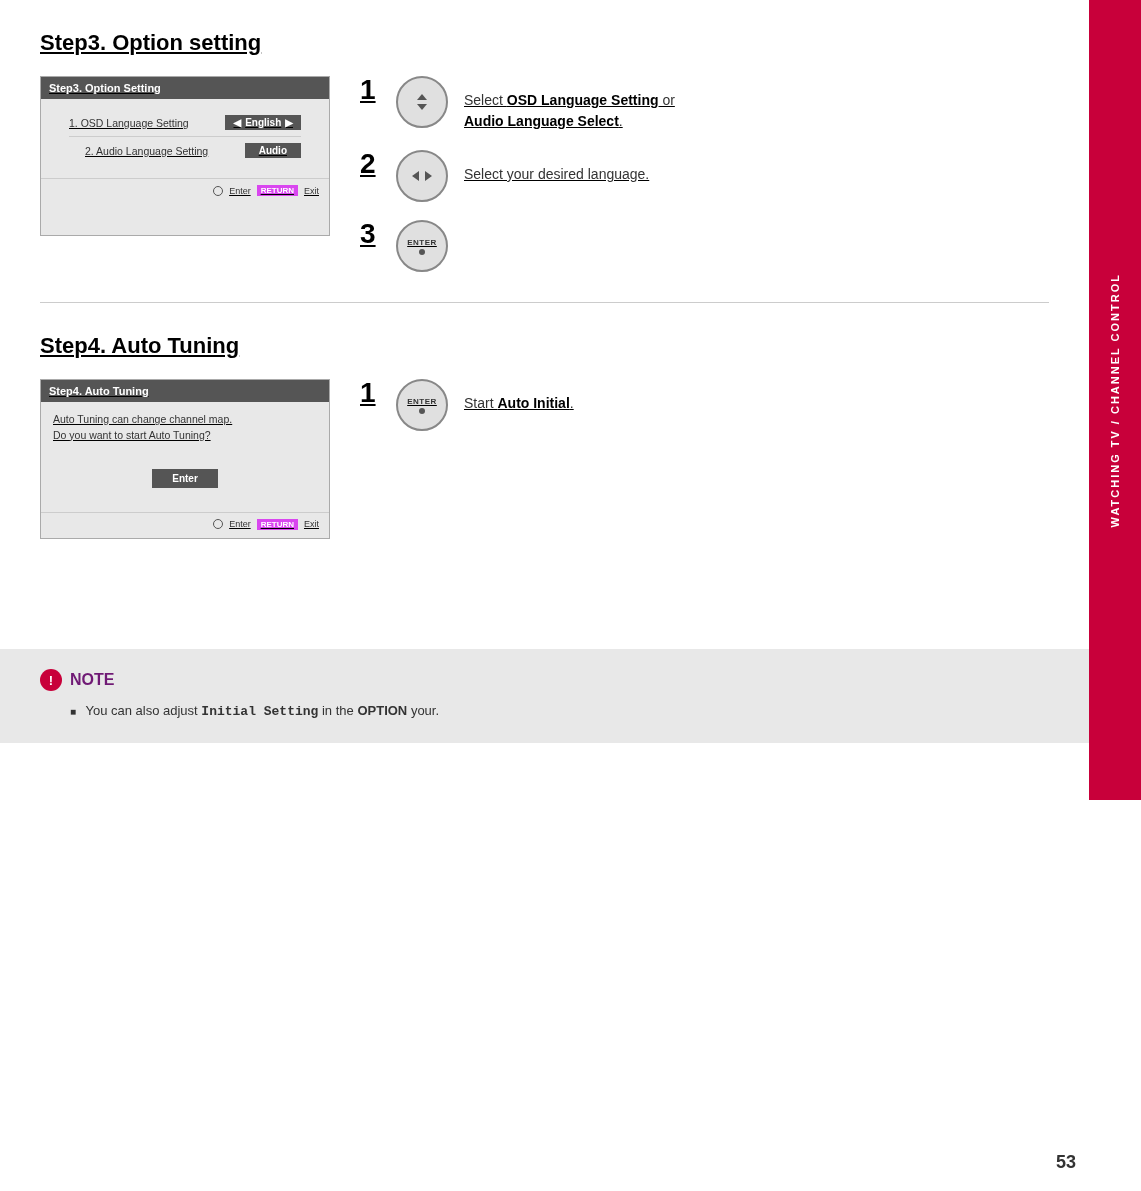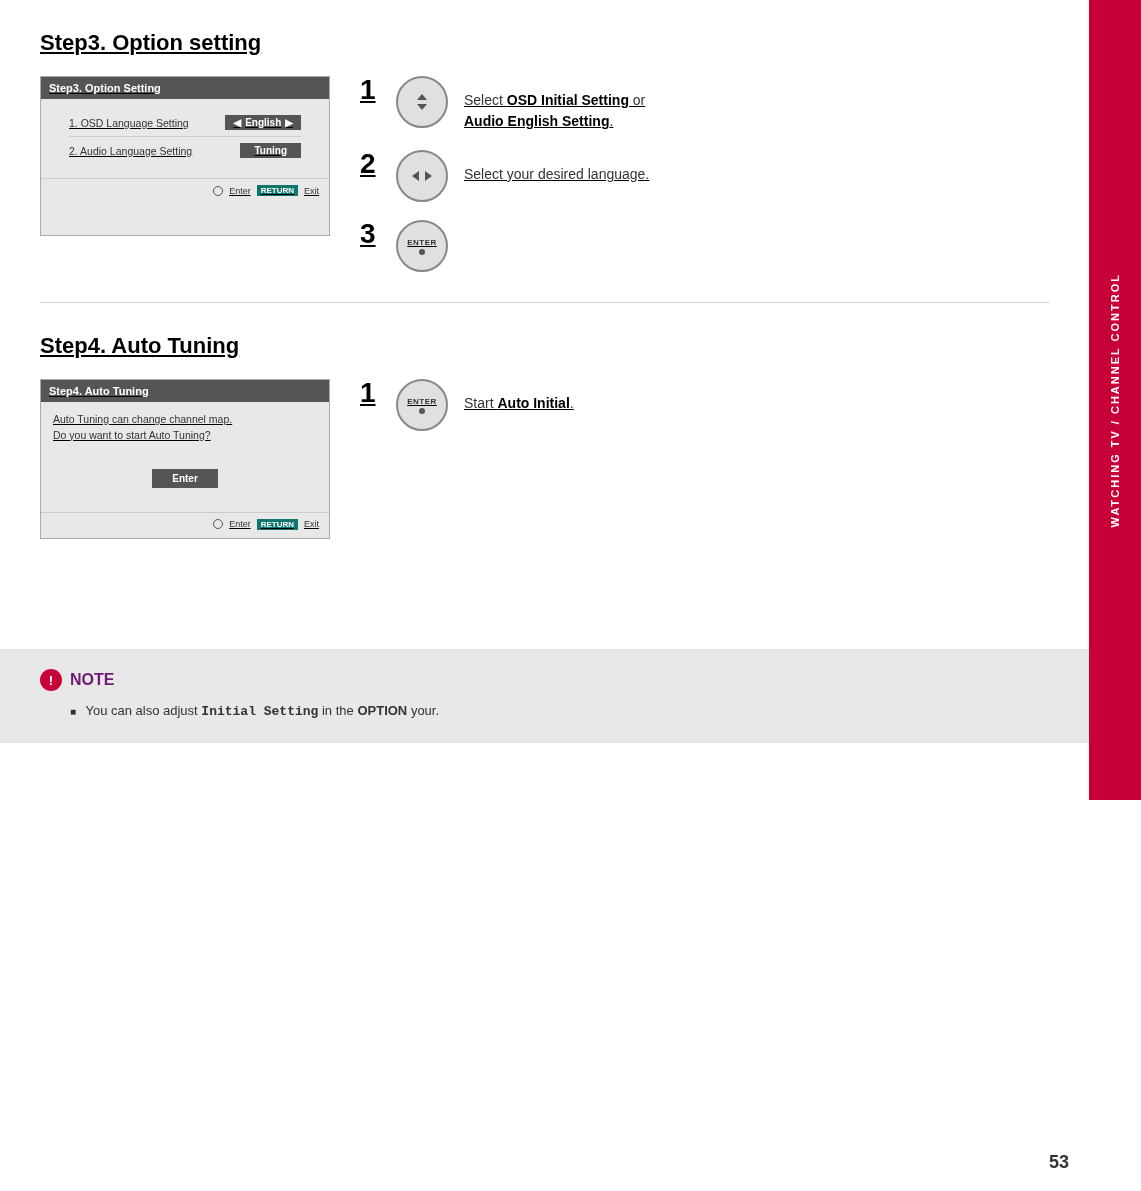--- a/index.html
+++ b/index.html
@@ -31,21 +31,21 @@
       letter-spacing: 2px;
       writing-mode: vertical-rl;
       transform: rotate(180deg);
       text-transform: uppercase;
     }
 
     
     .page-number {
       position: absolute;
       bottom: 18px;
-      right: 72px;
+      right: 65px;
       font-size: 18px;
       font-weight: bold;
       color: #333;
     }
 
     
     .main-content {
       margin-right: 52px;
       padding: 30px 40px 40px 40px;
       text-decoration: underline;
@@ -99,20 +99,21 @@
       align-items: center;
       justify-content: space-between;
       padding: 6px 0;
       font-size: 11px;
       color: #222;
       border-bottom: 1px solid #ccc;
     }
 
     .mockup-row:last-of-type {
       border-bottom: none;
+      margin-left: 16px;
     }
 
     .mockup-label {
       font-size: 10.5px;
       color: #333;
     }
 
     .mockup-english-btn {
       display: flex;
       align-items: center;
@@ -156,21 +157,21 @@
       align-items: center;
       justify-content: center;
     }
 
     .footer-text {
       font-size: 9px;
       color: #333;
     }
 
     .footer-return-btn {
-      background: #0f766e;
+      background: #d946ef;
       color: white;
       font-size: 8px;
       padding: 1px 4px;
       font-weight: bold;
     }
 
     
     .steps-area {
       display: flex;
       flex-direction: column;
@@ -412,21 +413,21 @@
             <span class="mockup-label">1. OSD Language Setting</span>
             <div class="mockup-english-btn">
               <span class="mockup-arrow">◀</span>
               <span>English</span>
               <span class="mockup-arrow">▶</span>
             </div>
           </div>
           <div class="mockup-row">
             <span class="mockup-label">2. Audio Language Setting</span>
             <div class="mockup-french-btn">
-              <span>Tuning</span>
+              <span>Audio</span>
             </div>
           </div>
         </div>
         <div class="mockup-footer">
           <span class="footer-enter-dot"></span>
           <span class="footer-text">Enter</span>
           <span class="footer-return-btn">RETURN</span>
           <span class="footer-text">Exit</span>
         </div>
       </div>
@@ -435,22 +436,22 @@
 
         <div class="step-item">
           <span class="step-number">1</span>
           <div class="btn-circle">
             <div class="btn-circle-inner">
               <div class="arrow-up"></div>
               <div class="arrow-down"></div>
             </div>
           </div>
           <div class="step-text">
-            Select <strong>OSD Initial Setting</strong> or<br>
-            <strong>Audio English Setting</strong>.
+            Select <strong>OSD Language Setting</strong> or<br>
+            <strong>Audio Language Select</strong>.
           </div>
         </div>
 
         <div class="step-item">
           <span class="step-number">2</span>
           <div class="lr-circle">
             <div class="lr-inner">
               <div class="arrow-left"></div>
               <div class="arrow-right"></div>
             </div>

